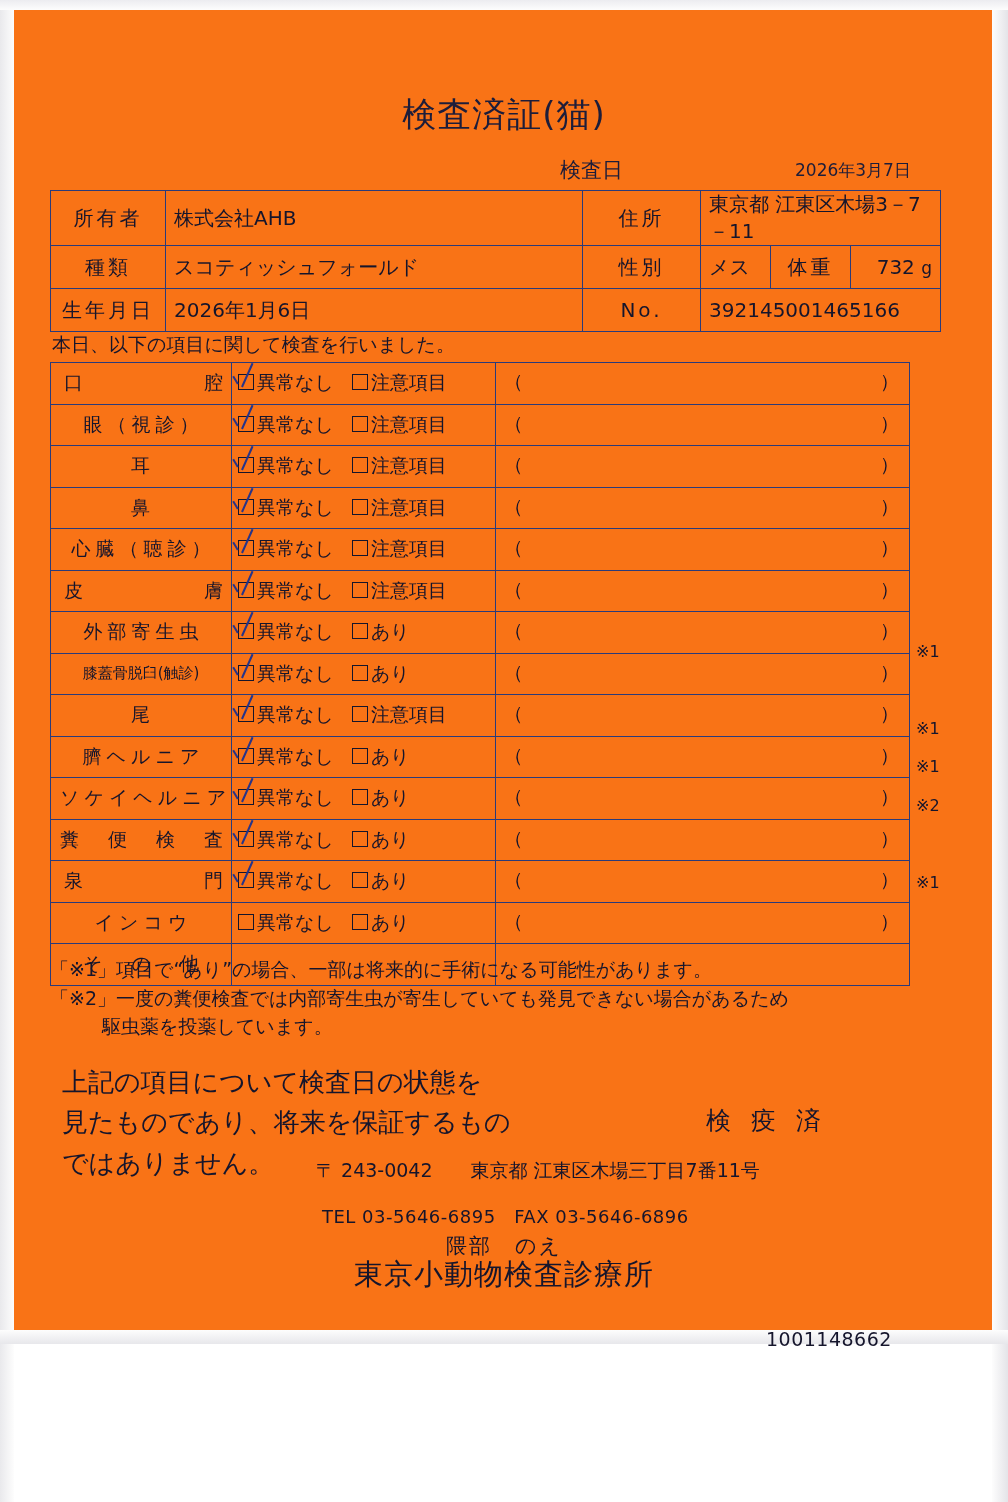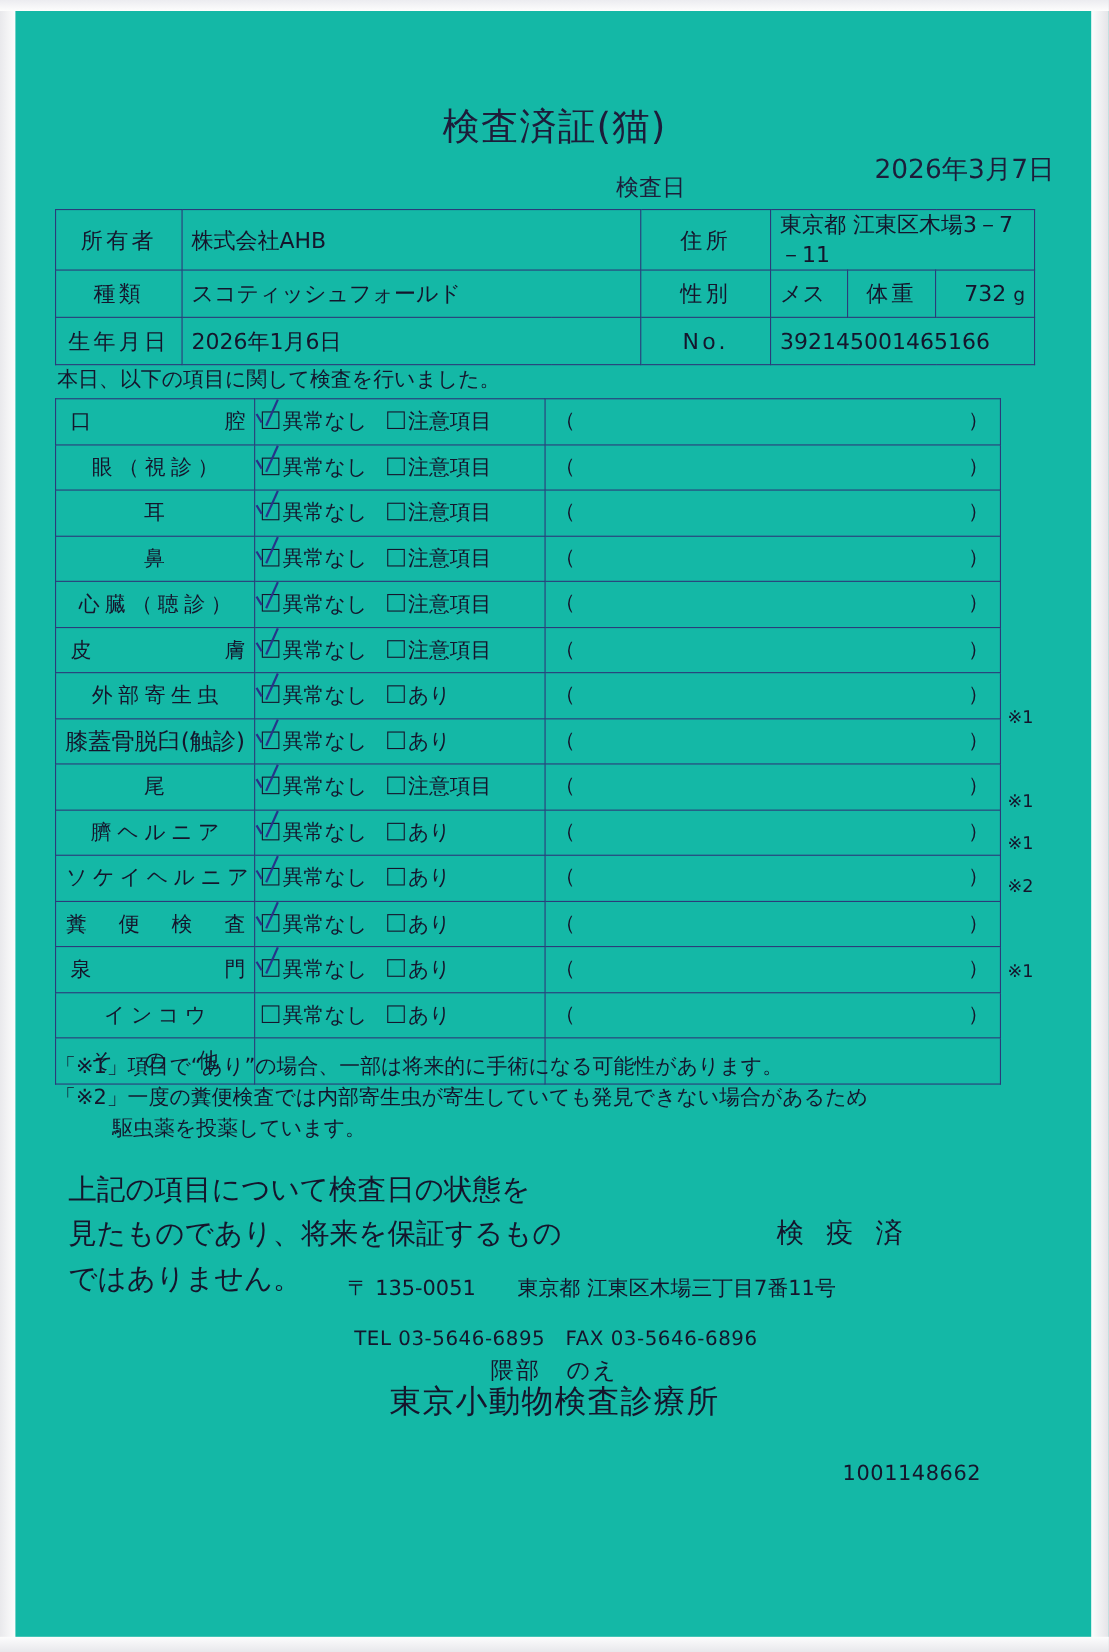--- a/index.html
+++ b/index.html
@@ -12,22 +12,22 @@
     height: 1502px;
     position: relative;
     font-family: "DejaVu Sans", "Liberation Sans", sans-serif;
     color: #1a1a2e;
     overflow: hidden;
   }
   .page {
     position: absolute;
     left: 0; top: 0;
     width: 1008px;
-    height: 1502px;
-    background: #14b8a6;
+    height: 1344px;
+    background: #f97316;
   }
   
   .edge-l { position:absolute; left:0; top:0; width:14px; height:1502px; background:linear-gradient(90deg,#e9e9ec 0%, #fdfdfd 100%); }
   .edge-r { position:absolute; right:0; top:0; width:16px; height:1502px; background:linear-gradient(270deg,#e4e4e8 0%, #fdfdfd 100%); }
   .edge-t { position:absolute; left:0; top:0; height:10px; width:1008px; background:linear-gradient(180deg,#ececf0 0%, #fdfdfd 100%); }
   .edge-b { position:absolute; left:0; bottom:0; height:14px; width:1008px; background:linear-gradient(0deg,#e7e7eb 0%, #fdfdfd 100%); }
 
   .title {
     position: absolute;
     left: 0; top: 92px;
@@ -39,22 +39,22 @@
     font-weight: 500;
   }
   .exam-date-label {
     position: absolute;
     left: 560px; top: 156px;
     font-size: 21px;
     color: #1d1d3a;
   }
   .exam-date-value {
     position: absolute;
-    left: 795px; top: 138px;
-    font-size: 24px;
+    left: 795px; top: 159px;
+    font-size: 17px;
     color: #1d1d3a;
   }
 
   
   .info-table {
     position: absolute;
     left: 50px; top: 190px;
     width: 890px;
     border-collapse: collapse;
     table-layout: fixed;
@@ -100,21 +100,21 @@
     width: 172px;
     text-align: center;
     font-size: 18px;
     letter-spacing: 1px;
     padding: 0 4px;
     white-space: nowrap;
     margin-top: 48px;
   }
   .c-name.spaced { letter-spacing: 9px; text-indent: 9px; }
   .c-name.spaced2 { letter-spacing: 5px; text-indent: 5px; }
-  .c-name.small { font-size: 21px; letter-spacing: 0px; }
+  .c-name.small { font-size: 15px; letter-spacing: 0px; }
   .c-opts {
     width: 256px;
     padding-left: 6px;
     position: relative;
     white-space: nowrap;
   }
   .c-free {
     padding: 0 10px;
     position: relative;
   }
@@ -358,21 +358,21 @@
     <span class="indent">駆虫薬を投薬しています。</span>
   </div>
 
   <div class="disclaimer">
     <div>上記の項目について検査日の状態を</div>
     <div>見たものであり、将来を保証するもの</div>
     <div>ではありません。</div>
   </div>
 
   <div class="stamp">検 疫 済</div>
-  <div class="addr">〒 135-0051　　東京都 江東区木場三丁目7番11号</div>
+  <div class="addr">〒 243-0042　　東京都 江東区木場三丁目7番11号</div>
   <div class="tel">TEL 03-5646-6895　FAX 03-5646-6896</div>
   <div class="clinic">東京小動物検査診療所</div>
   <div class="vet">隈部　のえ</div>
   <div class="serial">1001148662</div>
 <div class="note-mark" style="left: 916px; top: 641.5px;">※1</div>
     <div class="note-mark" style="left: 916px; top: 718.5px;">※1</div>
     <div class="note-mark" style="left: 916px; top: 757px;">※1</div>
     <div class="note-mark" style="left: 916px; top: 795.5px;">※2</div>
     <div class="note-mark" style="left: 916px; top: 872.5px;">※1</div>
   </div>

